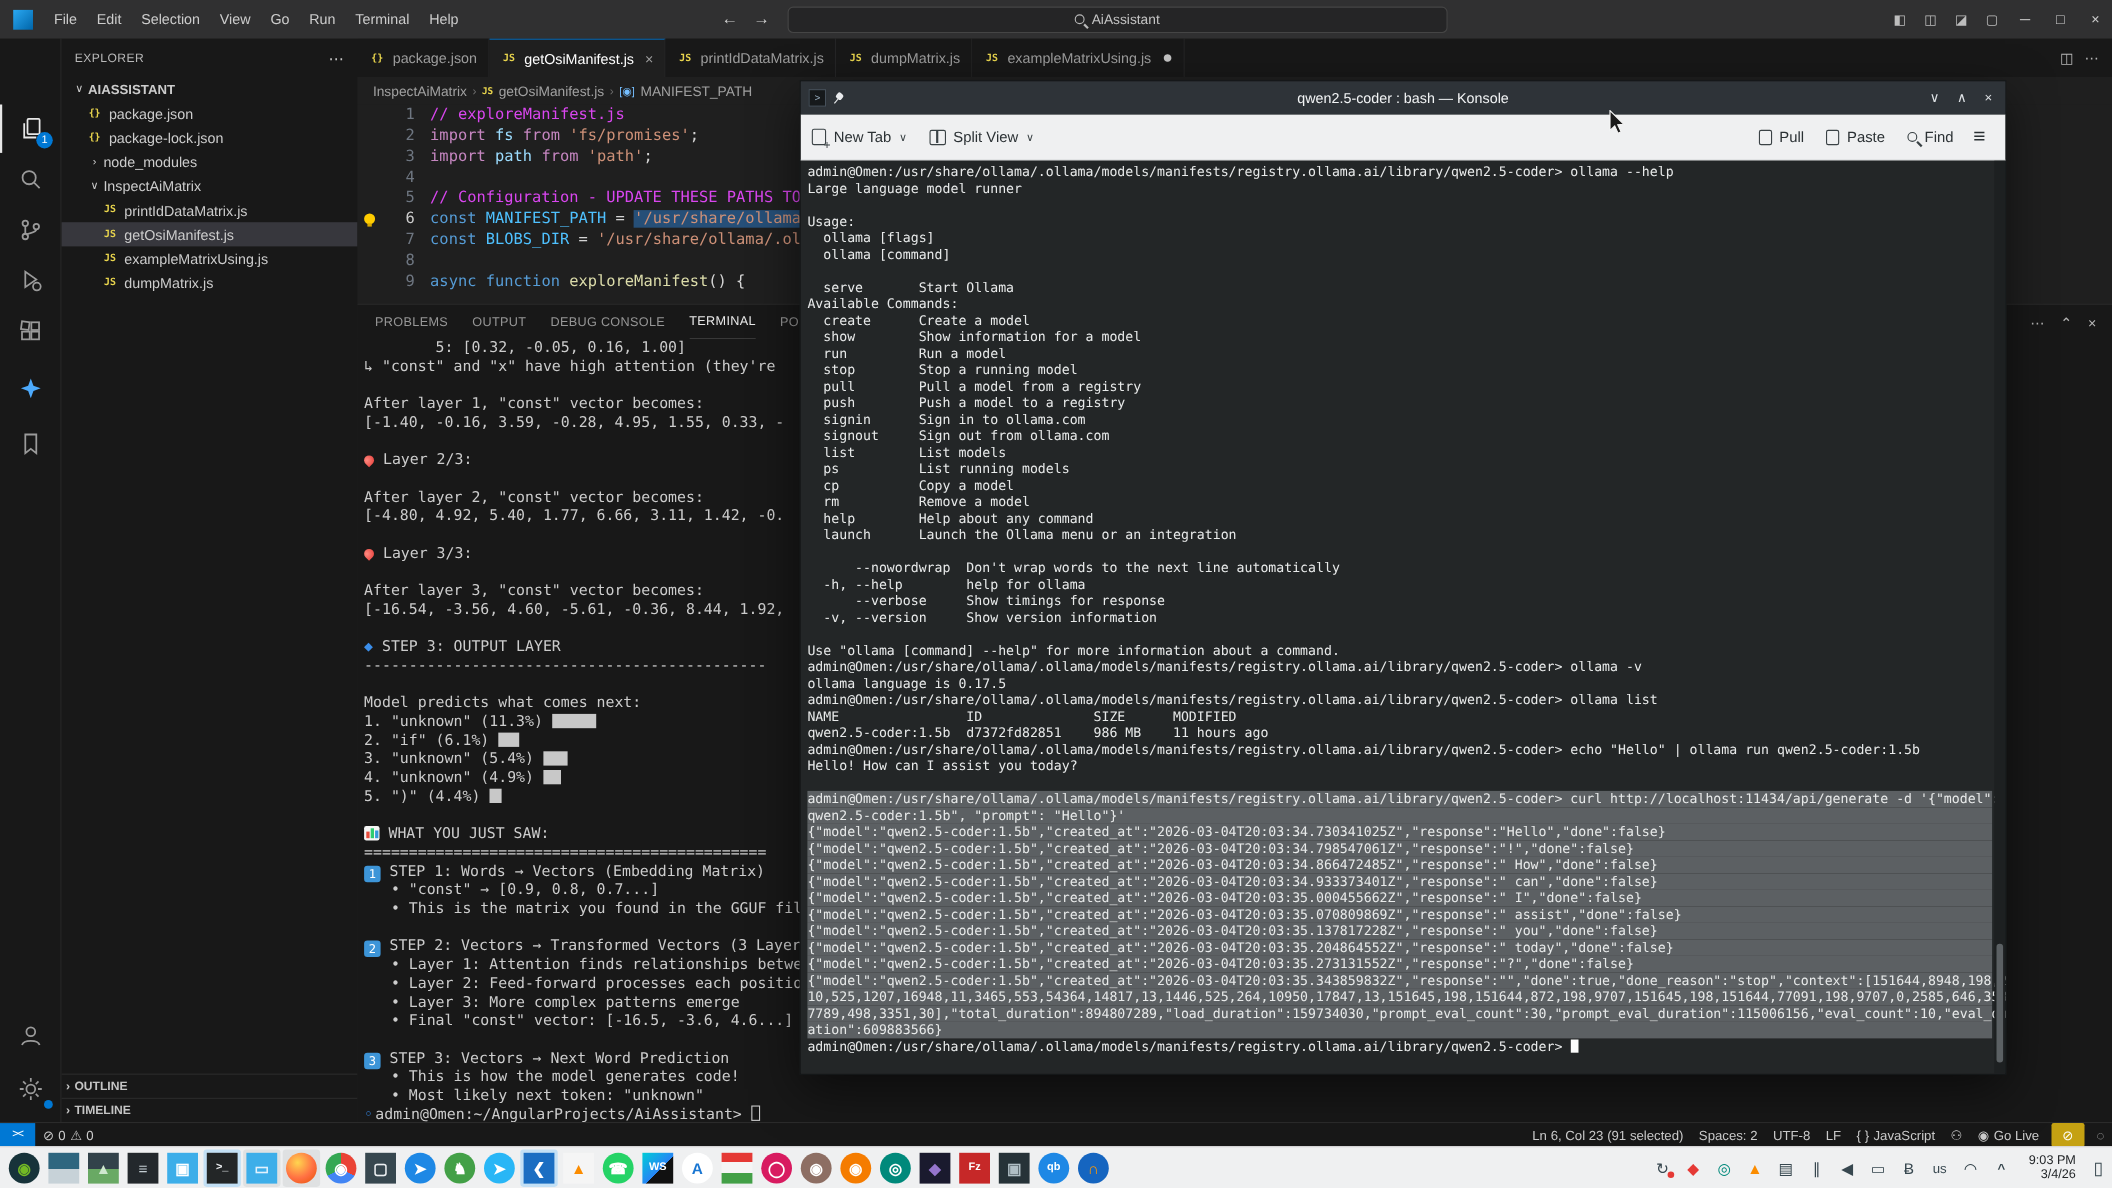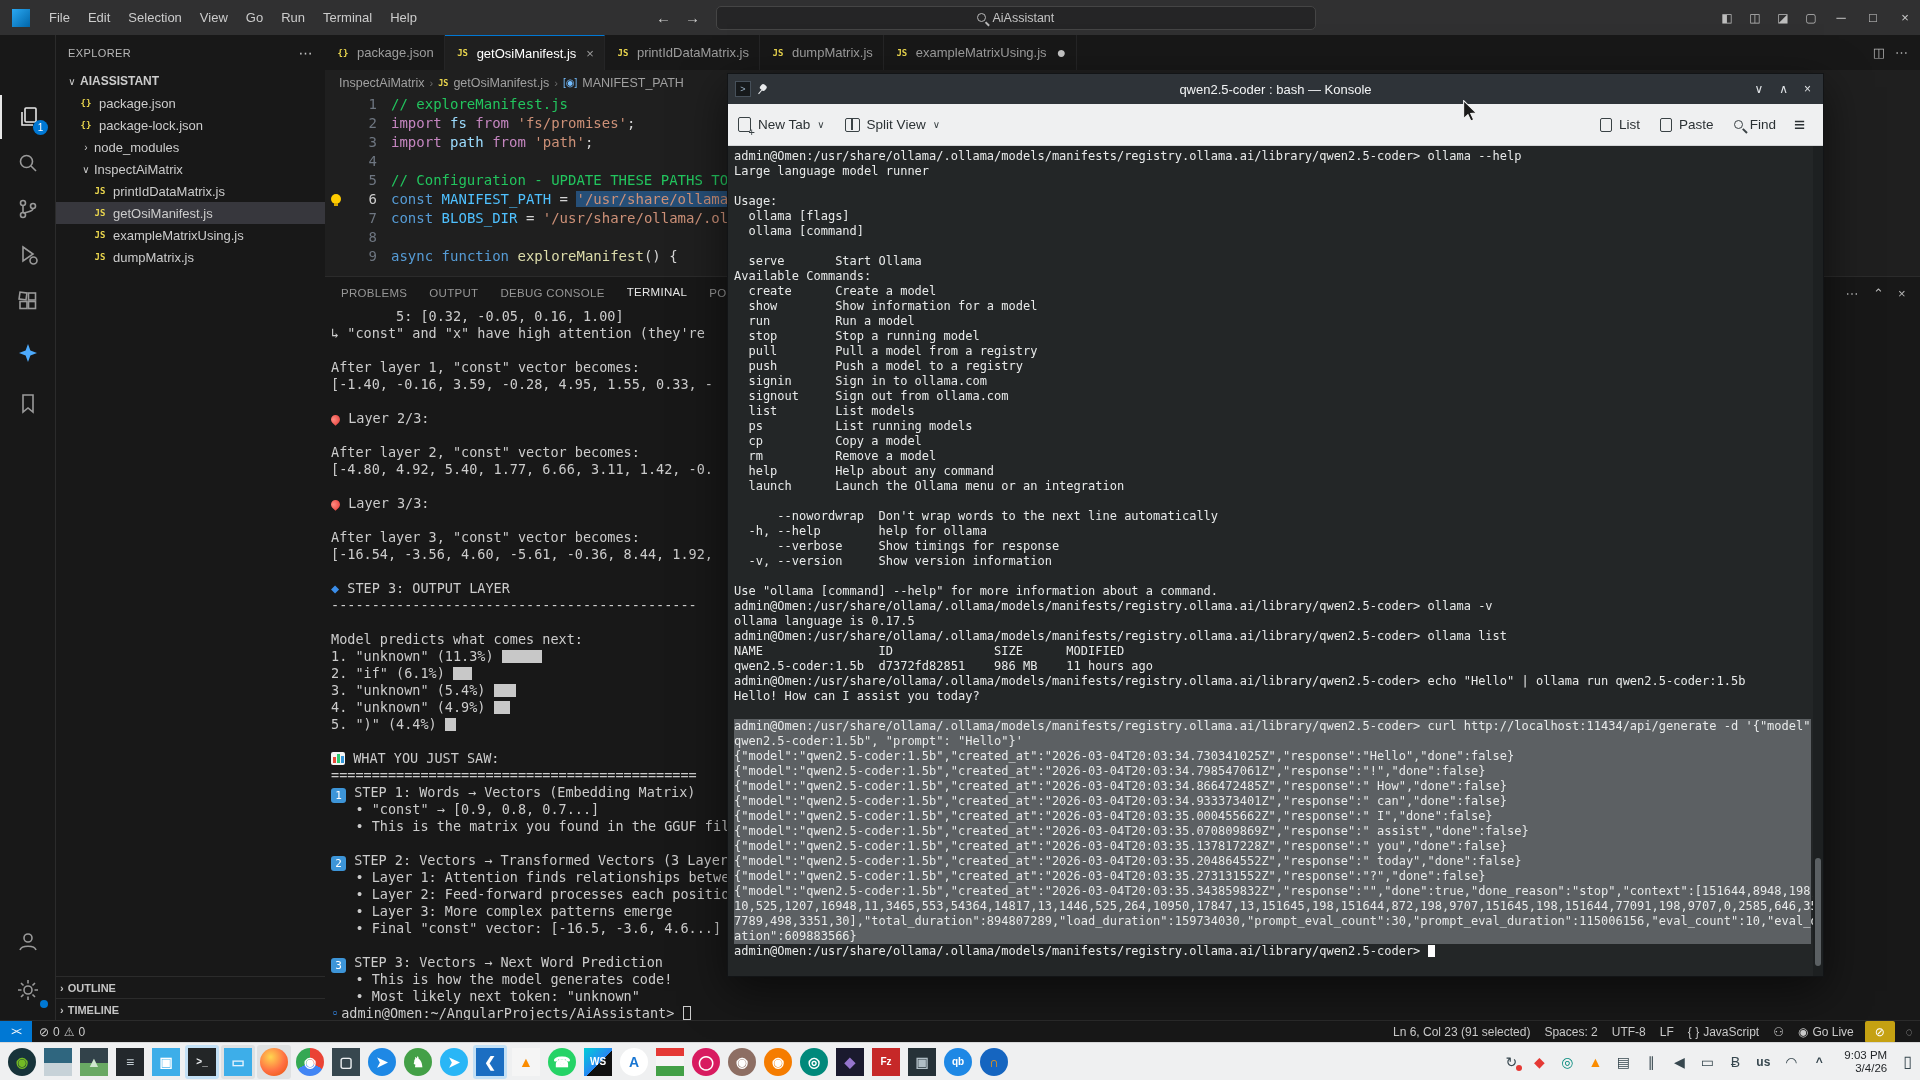--- a/index.html
+++ b/index.html
@@ -45,21 +45,21 @@
   #breadcrumb{left:325px;top:70px;width:1595px;height:25px;background:#1f1f1f;display:flex;align-items:center;font-size:12.5px;color:#a0a0a0;padding-left:14px;gap:5px;z-index:1}
   #breadcrumb .sep{color:#6d6d6d;font-size:11px}
   #breadcrumb .bjs{color:#e8d44d;font-size:8.5px;font-weight:bold;font-family:"DejaVu Sans Mono",monospace}
   #breadcrumb .bsym{color:#75beff;font-size:10px}
   
   #editor{left:325px;top:95px;width:1595px;height:181px;background:#1f1f1f;overflow:hidden;z-index:1;font-family:"DejaVu Sans Mono",monospace;font-size:14px}
   .eline{position:relative;height:19px;line-height:19px;white-space:pre}
   .lnum{position:absolute;left:0;width:52px;text-align:right;color:#6e7681}
   .eline.cur .lnum{color:#cccccc}
   .ecode{position:absolute;left:66px;white-space:pre}
-  .cmt{color:#22c55e}.kw{color:#c586c0}.kwb{color:#569cd6}.id{color:#9cdcfe}.cst{color:#4fc1ff}.str{color:#ce9178}.pl{color:#d4d4d4}.fn{color:#dcdcaa}
+  .cmt{color:#d946ef}.kw{color:#c586c0}.kwb{color:#569cd6}.id{color:#9cdcfe}.cst{color:#4fc1ff}.str{color:#ce9178}.pl{color:#d4d4d4}.fn{color:#dcdcaa}
   .selbg{background:#264f78}
   .bulb{position:absolute;left:6px;top:4px;width:10px;height:10px;border-radius:50%;background:#ffcc00}
   .bulb::after{content:"";position:absolute;left:3px;top:9px;width:4px;height:3px;background:#d9a800}
   
   #panelhead{left:325px;top:276px;width:1595px;height:32px;background:#181818;border-top:1px solid #2b2b2b;display:flex;align-items:center;gap:22px;padding-left:16px;font-size:11.5px;color:#969696;letter-spacing:.3px;z-index:1}
   .ptab{height:32px;display:flex;align-items:center}
   .ptab.active{color:#e7e7e7;border-bottom:1px solid #e7e7e7}
   #panelhead-right{position:absolute;right:14px;top:0;display:flex;gap:14px;color:#b5b5b5;font-size:13px;height:32px;align-items:center}
   #vsterm{left:325px;top:308px;width:1595px;height:712px;background:#181818;overflow:hidden;z-index:1;font-family:"DejaVu Sans Mono",monospace;font-size:13.5px;color:#cccccc}
   .tl{height:17px;line-height:17px;white-space:pre;padding-left:6px}
@@ -446,21 +446,21 @@
         <span class="caret">∨</span>
     </div>
     <div class="kbtn">
       <span class="i-split"></span>
       <span>Split View</span>
         <span class="caret">∨</span>
     </div>
     <div id="ktool-right">
       <div class="kbtn">
           <span class="i-copy"></span>
-          <span>List</span>
+          <span>Pull</span>
         </div>
       <div class="kbtn">
           <span class="i-copy"></span>
           <span>Paste</span>
         </div>
       <div class="kbtn">
           <span class="i-find"></span>
           <span>Find</span>
         </div>
       <span class="kham">≡</span>
@@ -639,21 +639,21 @@
       <div class="tray-ico">
         <span>◀</span>
       </div>
       <div class="tray-ico">
         <span>▭</span>
       </div>
       <div class="tray-ico">
         <span>Ƀ</span>
       </div>
       <div class="tray-ico">
-        <span style="font-size: 12px; font-weight: bold;">us</span>
+        <span style="font-size: 12px; font-weight: normal;">us</span>
       </div>
       <div class="tray-ico">
         <span>◠</span>
       </div>
       <div class="tray-ico">
         <span style="font-size: 12px; font-weight: bold;">^</span>
       </div>
       <div id="clock">
         <div>9:03 PM</div>
         <div>3/4/26</div>

